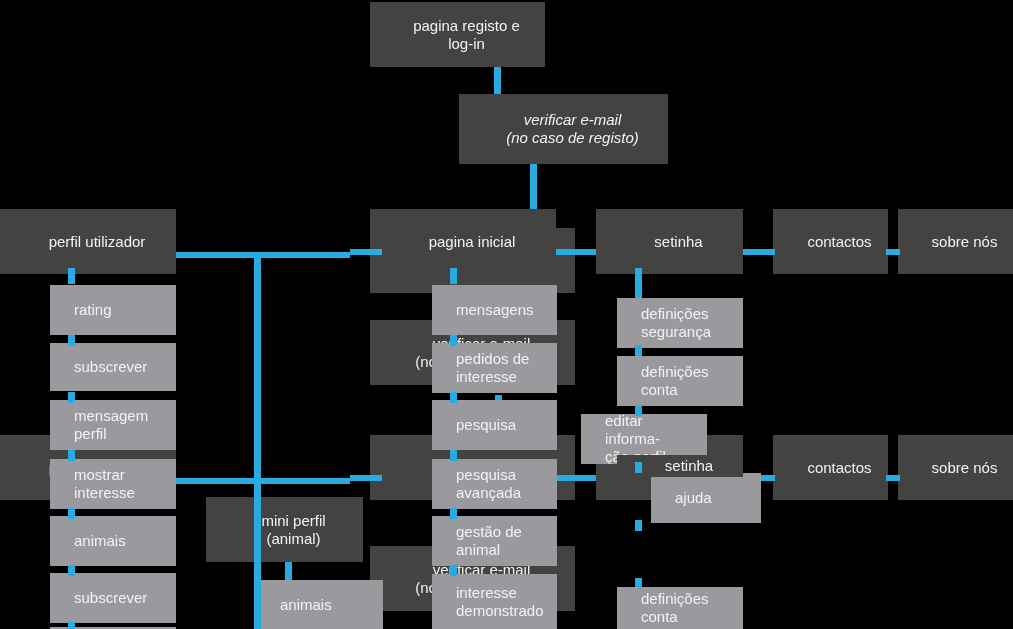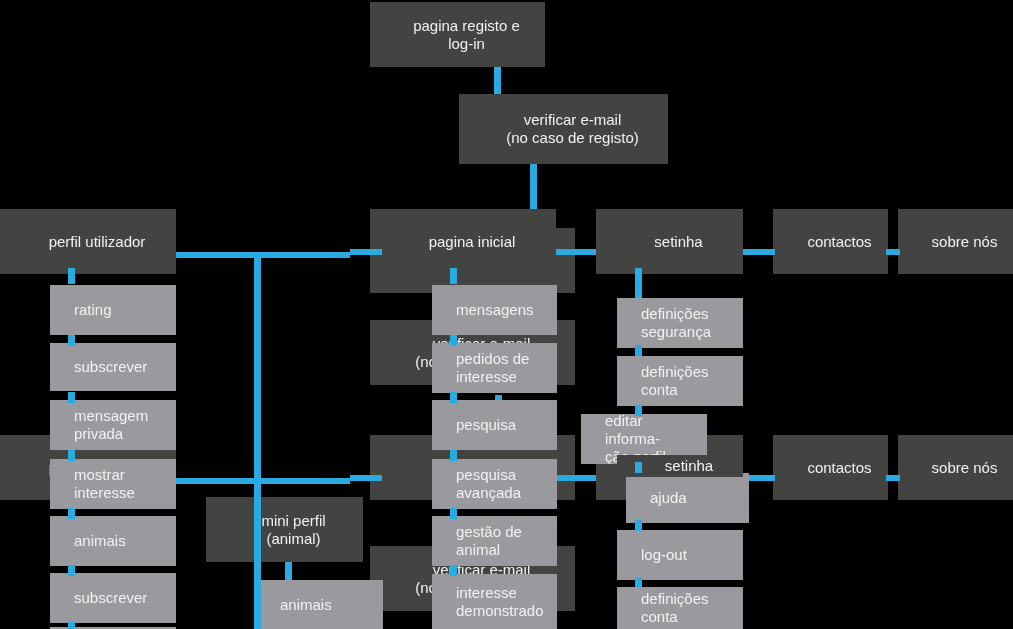--- a/index.html
+++ b/index.html
@@ -134,21 +134,21 @@
     <div class="link" style="left:285px;top:562px;width:7px;height:18px;"></div>
   </div>
 
   <div class="layer" id="main-layer">
 
     <div class="node dark" style="left:370px;top:2px;width:175px;height:65px;">
       <span class="lbl">pagina registo e
 log-in</span>
     </div>
 
-    <div class="node dark" style="left:459px;top:94px;width:209px;height:70px;">
+    <div class="node dark" style="left:459px;top:94px;width:209px;height:70px;font-style:italic;">
       <span class="lbl">verificar e-mail
 (no caso de registo)</span>
     </div>
 
     <div class="node dark" style="left:0px;top:209px;width:176px;height:65px;">
       <span class="lbl">perfil utilizador</span>
     </div>
 
     <div class="node dark" style="left:370px;top:209px;width:186px;height:65px;">
       <span class="lbl">pagina inicial</span>
@@ -169,21 +169,21 @@
     <div class="node light" style="left:50px;top:285px;width:126px;height:50px;">
       <span class="lbl">rating</span>
     </div>
 
     <div class="node light" style="left:50px;top:343px;width:126px;height:48px;">
       <span class="lbl">subscrever</span>
     </div>
 
     <div class="node light" style="left:50px;top:400px;width:126px;height:50px;">
       <span class="lbl">mensagem
-privada</span>
+perfil</span>
     </div>
 
     <div class="node light" style="left:50px;top:459px;width:126px;height:50px;">
       <span class="lbl">mostrar
 interesse</span>
     </div>
 
     <div class="node light" style="left:50px;top:516px;width:126px;height:50px;">
       <span class="lbl">animais</span>
     </div>
@@ -230,27 +230,24 @@
     <div class="node light" style="left:617px;top:356px;width:126px;height:50px;">
       <span class="lbl">definições
 conta</span>
     </div>
 
     <div class="node light" style="left:581px;top:414px;width:126px;height:50px;">
       <span class="lbl">editar informa-
 ção perfil</span>
     </div>
 
-    <div class="node light" style="left:626px;top:473px;width:123px;height:50px;">
+    <div class="node light" style="left:651px;top:473px;width:110px;height:50px;">
       <span class="lbl">ajuda</span>
     </div>
 
-    <div class="node light" style="left:617px;top:530px;width:126px;height:50px;">
-      <span class="lbl">log-out</span>
-    </div>
 
     <div class="node light" style="left:617px;top:587px;width:126px;height:42px;">
       <span class="lbl">definições
 conta</span>
     </div>
 
     <div class="node dark" style="left:206px;top:497px;width:157px;height:65px;">
       <span class="lbl">mini perfil
 (animal)</span>
     </div>

